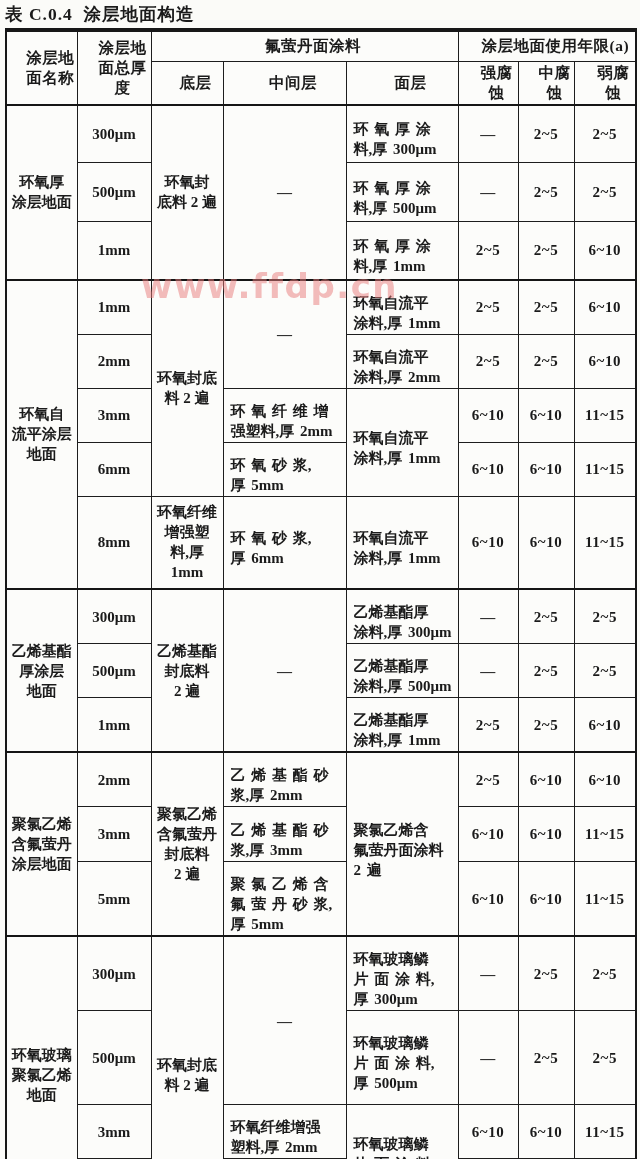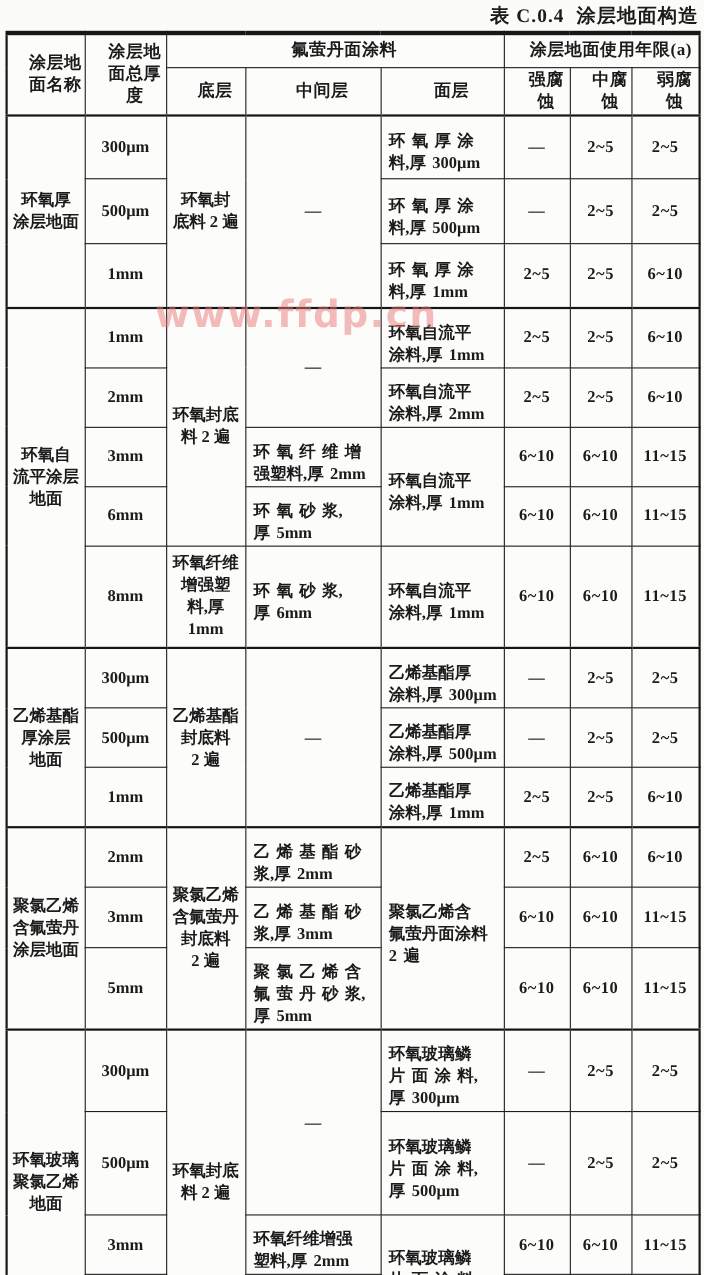--- a/index.html
+++ b/index.html
@@ -7,21 +7,21 @@
     width: 640px; height: 1159px;
     background: #fbfbf8;
     overflow: hidden;
     font-family: "Liberation Serif", "DejaVu Serif", serif;
     color: #1b1b1b;
   }
   .page { position: relative; width: 640px; height: 1159px; }
   .title {
     width: 630px; margin: 0 0 0 5px;
     padding-top: 3px; height: 24px; line-height: 22px;
-    text-align: right; font-size: 17.5px; font-weight: bold;
+    text-align: left; font-size: 17.5px; font-weight: bold;
     white-space: pre; letter-spacing: 1px;
   }
   table.grid {
     position: absolute; left: 5px; top: 28px;
     width: 630px; table-layout: fixed;
     border-collapse: collapse;
     border: 2.5px solid #171717;
     border-top-width: 4px; border-bottom-width: 4px;
     background: #fcfcfa;
   }

